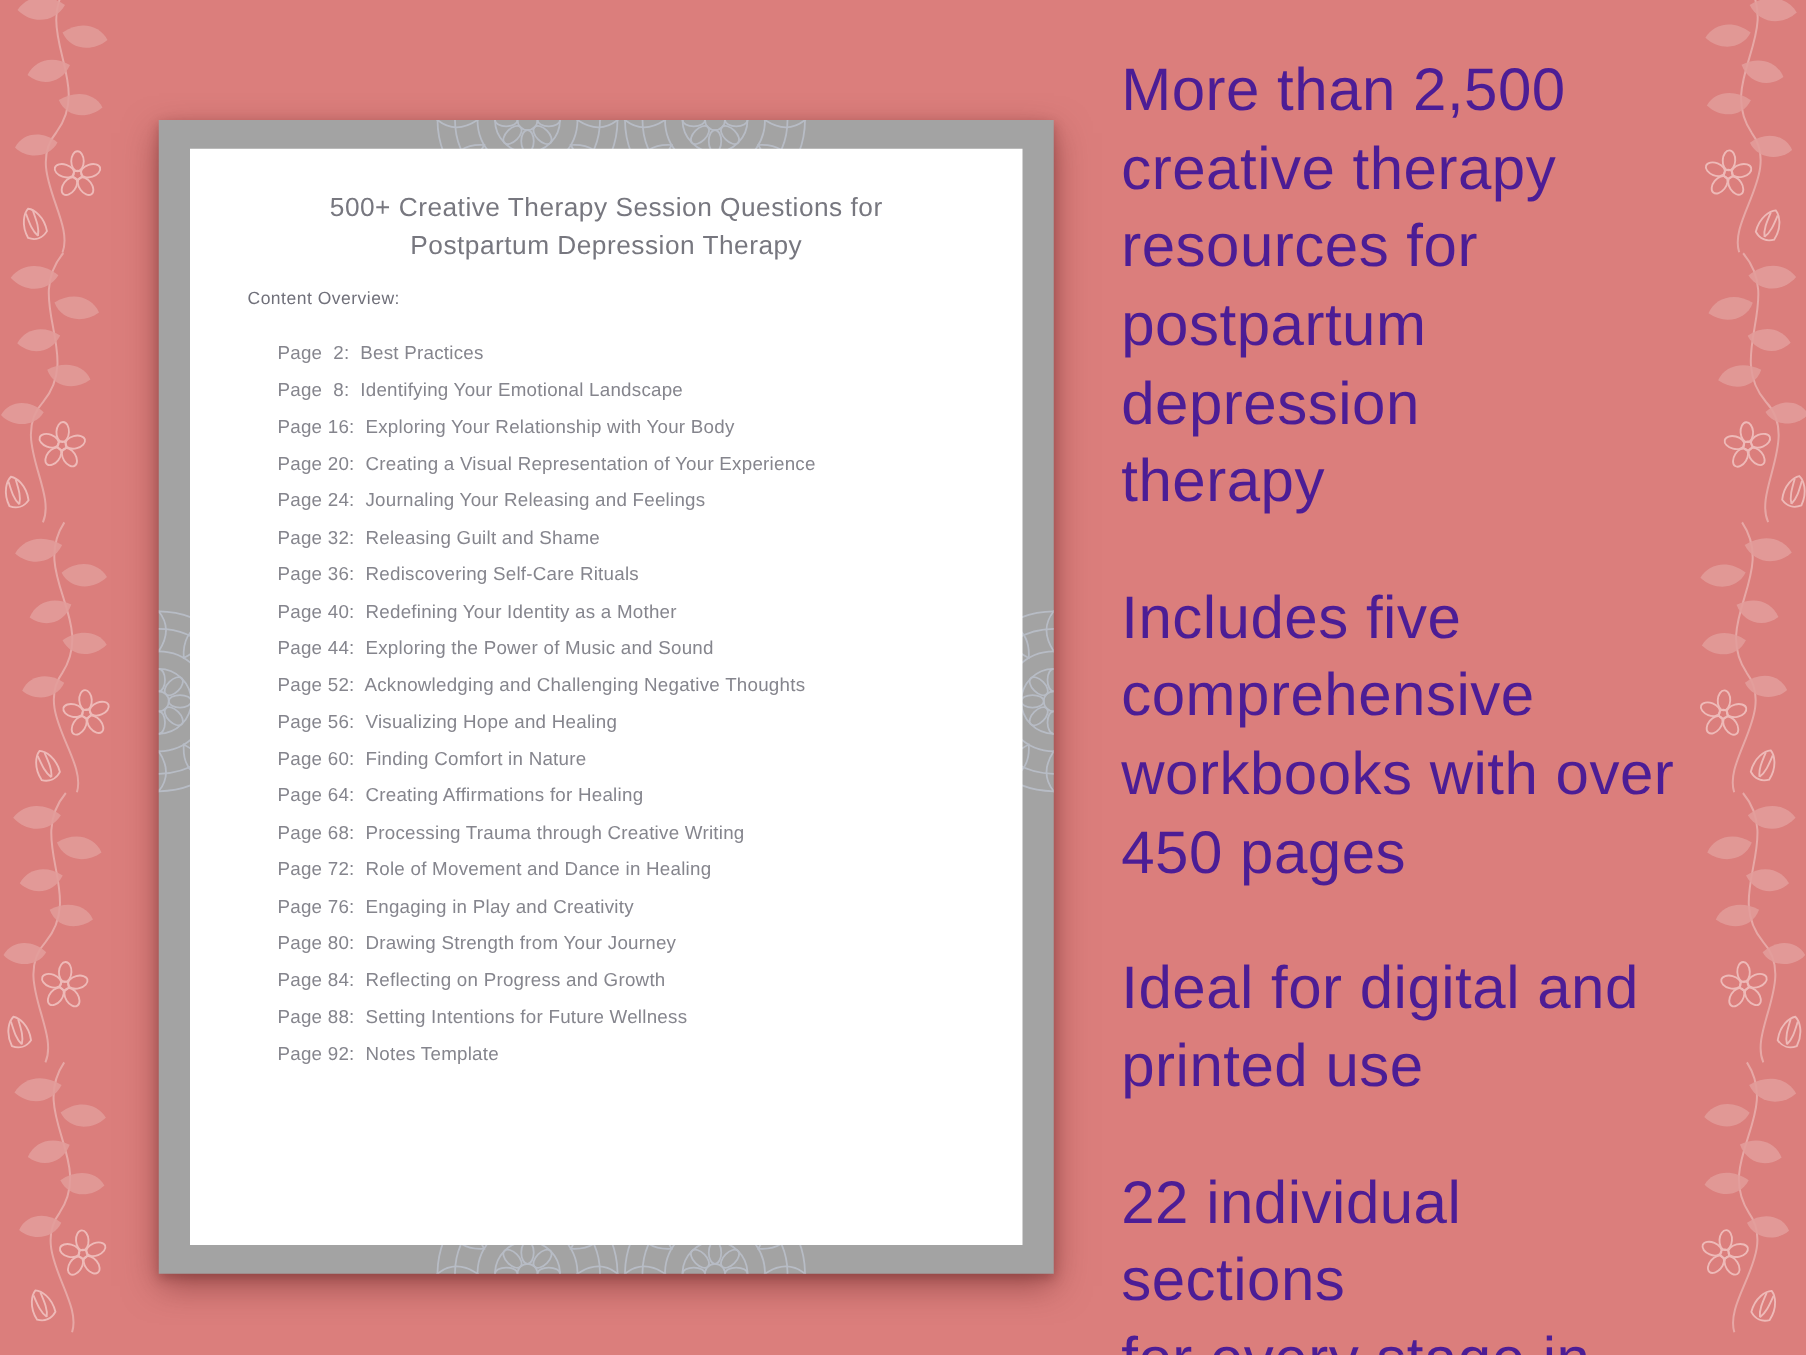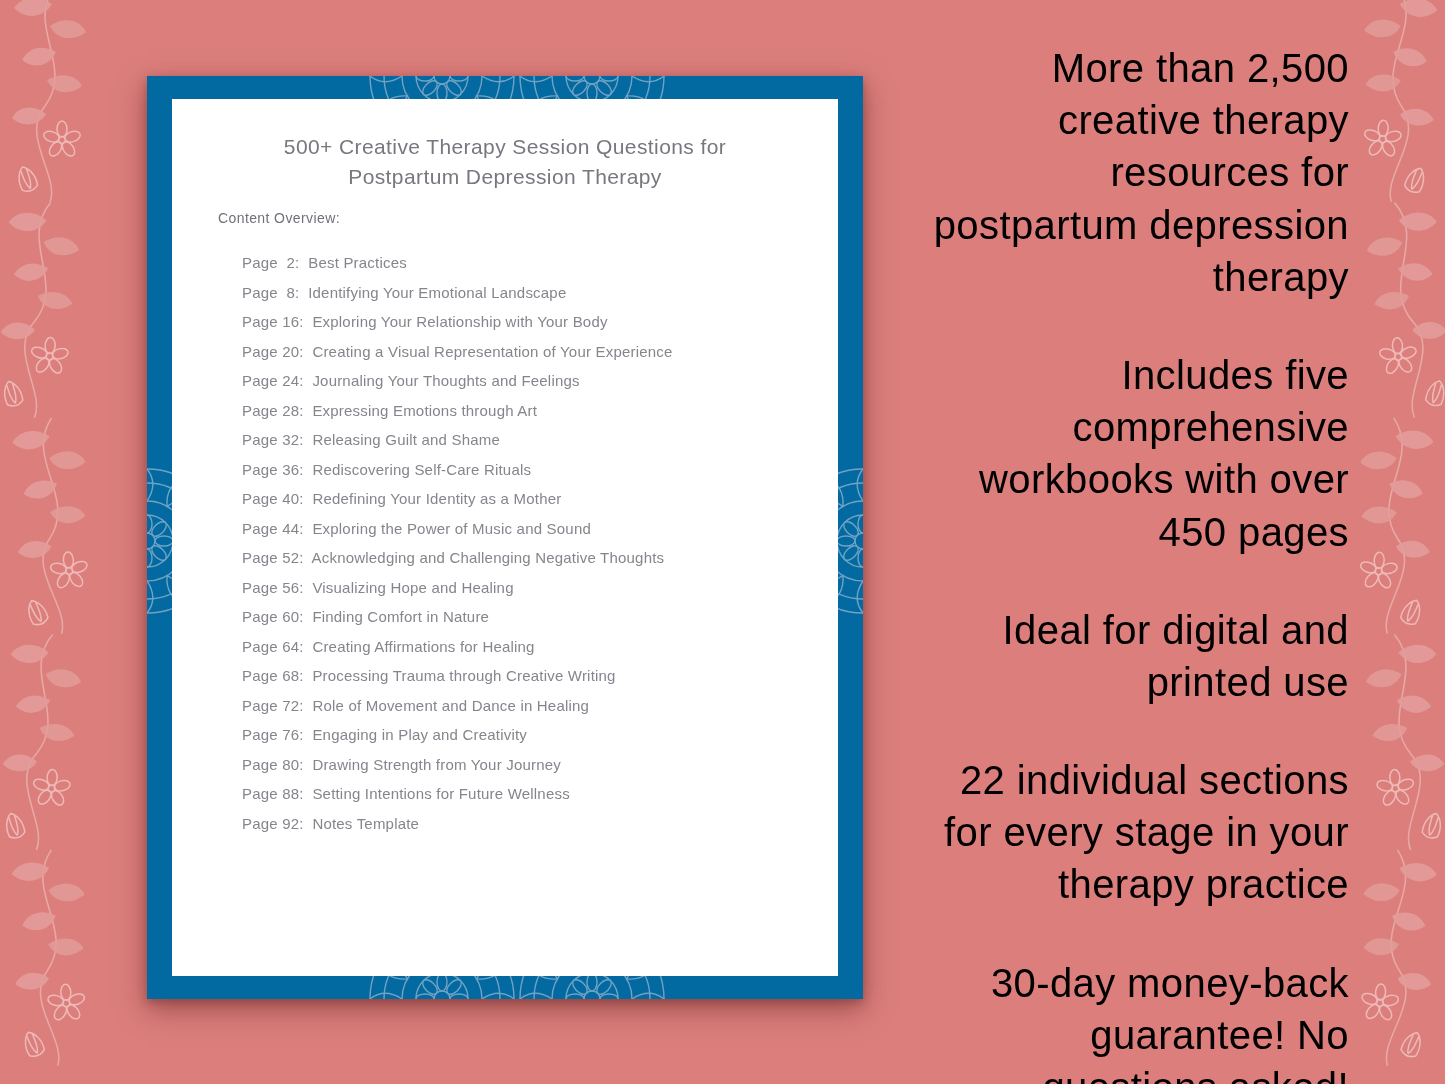--- a/index.html
+++ b/index.html
@@ -8,25 +8,24 @@
     position:relative;overflow:hidden;
     background:#db7e7c;
     font-family:"Liberation Sans","DejaVu Sans",sans-serif;
   }
   
   .vine{position:absolute;top:0;width:110px;height:1084px;pointer-events:none;}
   .vine-left{left:-4px;}
   .vine-right{right:-4px;transform:scaleX(-1);}
   
   .doc{
-    position:absolute;left:127px;top:76px;width:716px;height:923px;
-    background:#0369a1;
+    position:absolute;left:127px;top:96px;width:716px;height:923px;
+    background:#a3a3a3;
     box-shadow:0 10px 26px rgba(104,38,38,.55),0 3px 8px rgba(104,38,38,.35);
     overflow:hidden;
-    margin-left:20px;
   }
   .mandala{position:absolute;pointer-events:none;opacity:.55;}
   .doc-inner{
     position:absolute;left:25px;top:23px;right:25px;bottom:23px;
     background:#ffffff;
   }
   .doc-title{
     position:absolute;top:33px;left:0;right:0;
     text-align:center;
     font-size:21px;line-height:1.42;font-weight:500;
@@ -42,24 +41,23 @@
     height:29.5px;line-height:29.5px;
     font-size:15px;color:#85858d;letter-spacing:.2px;
     white-space:pre;
   }
   
   .highlights{
     position:absolute;left:897px;top:42px;width:452px;
   }
   .highlight{
     margin:0 0 46px 0;
-    font-size:40px;line-height:1.305;font-weight:300;
-    letter-spacing:.4px;color:#000000;
+    font-size:48px;line-height:1.305;font-weight:300;
+    letter-spacing:.4px;color:#4c1d95;
     white-space:pre-line;
-    text-align:right;
   }
 </style>
 </head>
 <body>
 
 <svg width="0" height="0" style="position:absolute" aria-hidden="true">
   <defs>
     <g id="sprig">
       <path d="M55,0 C25,40 75,80 45,120 C20,150 60,190 50,216" fill="none" stroke="#e7a8a6" stroke-width="1.6"></path>
       <path d="M52,18 C38,8 22,10 14,22 C26,34 44,32 52,18 Z" fill="#e29c9a" opacity=".9"></path>
@@ -160,23 +158,22 @@
         <div class="toc-row">Page  2:  Best Practices</div>
 
 
         <div class="toc-row">Page  8:  Identifying Your Emotional Landscape</div>
 
 
         <div class="toc-row">Page 16:  Exploring Your Relationship with Your Body</div>
 
         <div class="toc-row">Page 20:  Creating a Visual Representation of Your Experience</div>
 
-        <div class="toc-row">Page 24:  Journaling Your Thoughts and Feelings</div>
-
-        <div class="toc-row">Page 28:  Expressing Emotions through Art</div>
+        <div class="toc-row">Page 24:  Journaling Your Releasing and Feelings</div>
+
 
         <div class="toc-row">Page 32:  Releasing Guilt and Shame</div>
 
         <div class="toc-row">Page 36:  Rediscovering Self-Care Rituals</div>
 
         <div class="toc-row">Page 40:  Redefining Your Identity as a Mother</div>
 
         <div class="toc-row">Page 44:  Exploring the Power of Music and Sound</div>
 
 
@@ -189,20 +186,21 @@
         <div class="toc-row">Page 64:  Creating Affirmations for Healing</div>
 
         <div class="toc-row">Page 68:  Processing Trauma through Creative Writing</div>
 
         <div class="toc-row">Page 72:  Role of Movement and Dance in Healing</div>
 
         <div class="toc-row">Page 76:  Engaging in Play and Creativity</div>
 
         <div class="toc-row">Page 80:  Drawing Strength from Your Journey</div>
 
+        <div class="toc-row">Page 84:  Reflecting on Progress and Growth</div>
 
         <div class="toc-row">Page 88:  Setting Intentions for Future Wellness</div>
 
         <div class="toc-row">Page 92:  Notes Template</div>
       </div>
   </div>
 </div>
 
 <div class="highlights">
 

